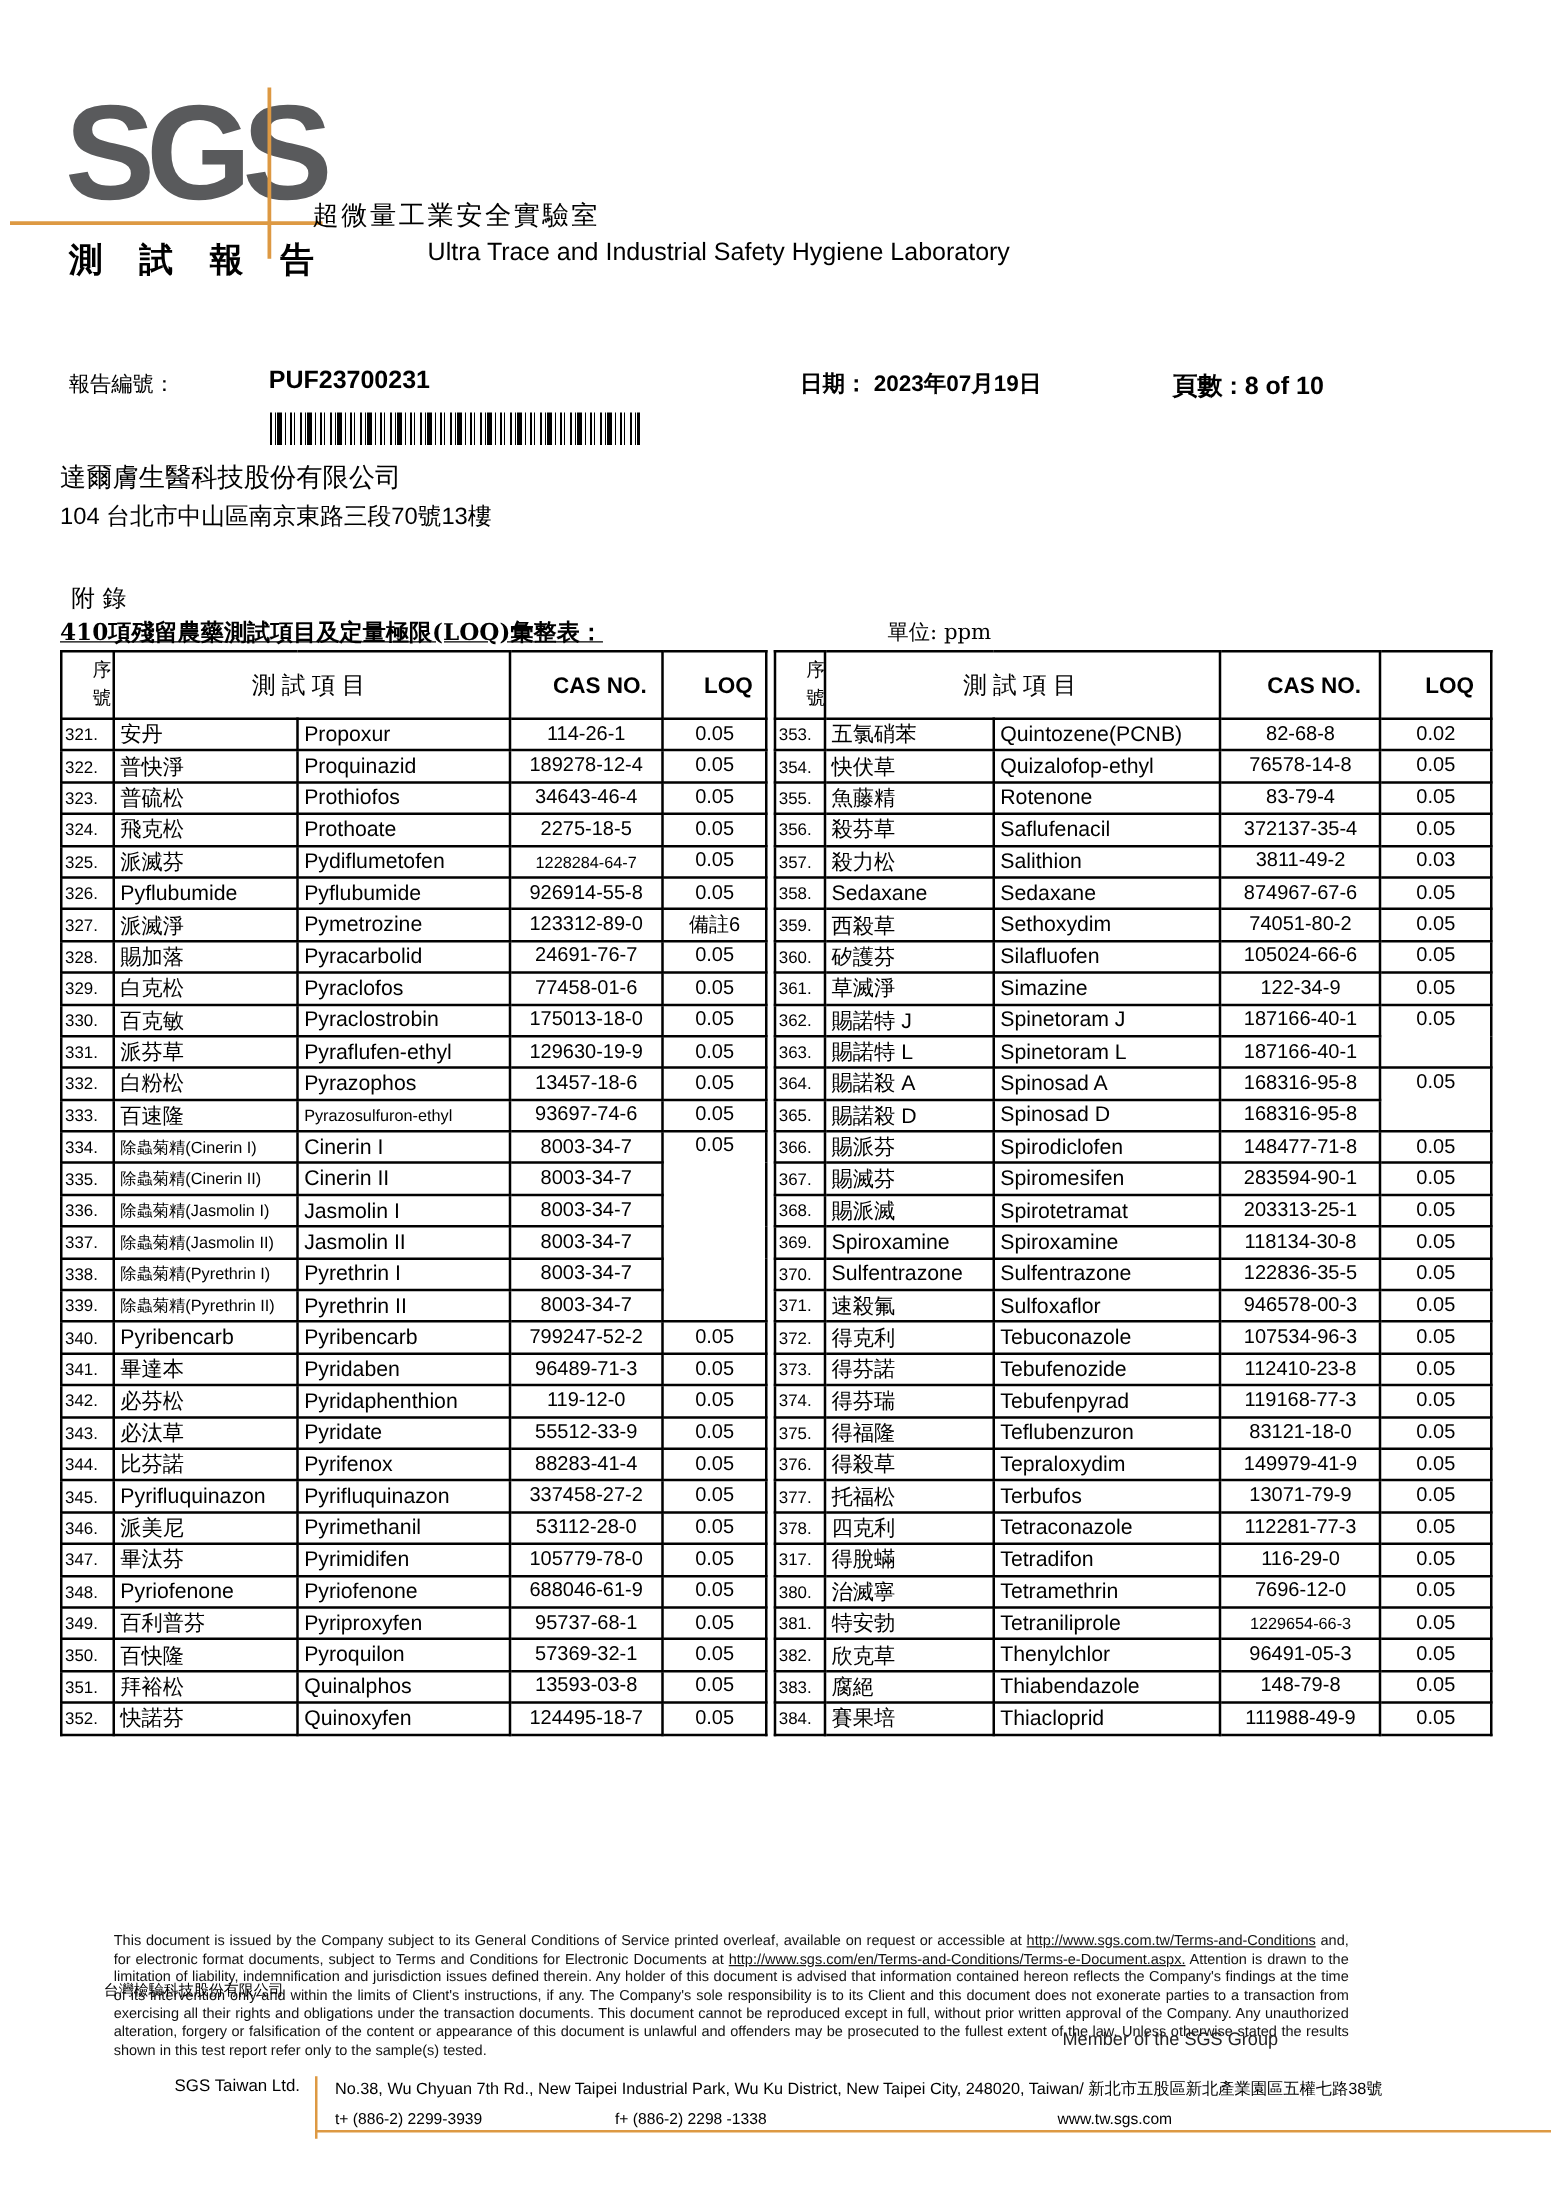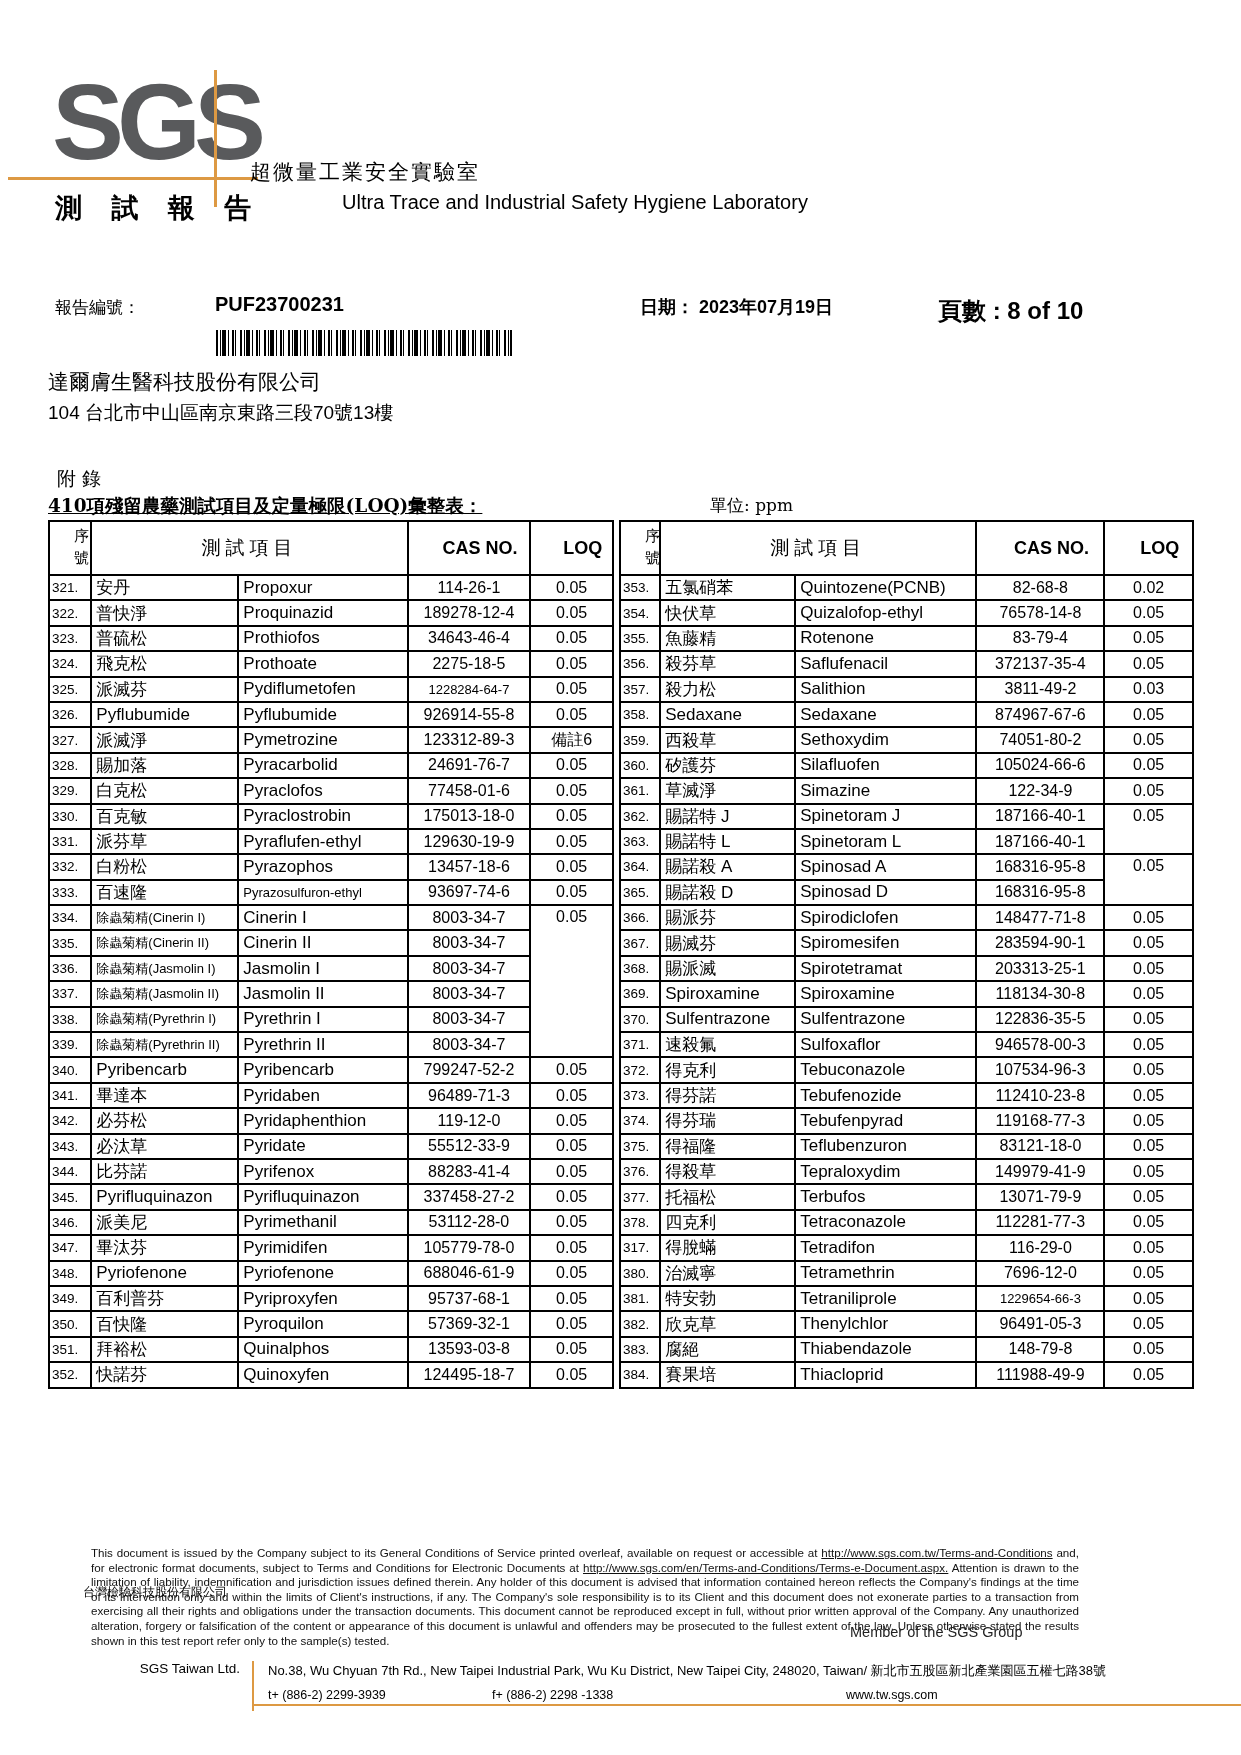--- a/index.html
+++ b/index.html
@@ -27,21 +27,21 @@
   .report-no-label { position:absolute; left:55px;  top:296px; font-size:17px; }
   .report-no       { position:absolute; left:215px; top:293px; font-size:20px; font-weight:bold; }
   .barcode {
     position:absolute; left:216px; top:330px; width:296px; height:26px;
     background:repeating-linear-gradient(90deg,
       #000 0px,#000 2px,#fff 2px,#fff 4px,#000 4px,#000 5px,#fff 5px,#fff 6px,
       #000 6px,#000 10px,#fff 10px,#fff 12px,#000 12px,#000 13px,#fff 13px,#fff 16px,
       #000 16px,#000 18px,#fff 18px,#fff 19px,#000 19px,#000 20px,#fff 20px,#fff 24px);
   }
   .date-line { position:absolute; left:640px; top:295px; font-size:18px; font-weight:bold; }
-  .page-line { position:absolute; left:938px; top:295px; font-size:24px; font-weight:bold; }
+  .page-line { position:absolute; left:938px; top:295px; font-size:20px; font-weight:bold; }
   .date-line span, .page-line span { font-weight:bold; }
 
   .company-name    { position:absolute; left:48px; top:368px; font-size:21px; font-weight:normal; }
   .company-address { position:absolute; left:48px; top:400px; font-size:19px; }
 
   
   .appendix-label { position:absolute; left:57px; top:466px; font-size:19px; }
   .table-title    { position:absolute; left:48px; top:493px; font-size:18.5px; font-weight:bold; text-decoration:underline; }
   .unit-label     { position:absolute; left:710px; top:494px; font-size:17px; }
 
@@ -164,21 +164,21 @@
             <td class="c-seq">326.</td>
             <td class="c-zh">Pyflubumide</td>
             <td class="c-en">Pyflubumide</td>
             <td class="c-cas">926914-55-8</td>
             <td class="c-loq">0.05</td>
           </tr>
           <tr>
             <td class="c-seq">327.</td>
             <td class="c-zh">派滅淨</td>
             <td class="c-en">Pymetrozine</td>
-            <td class="c-cas">123312-89-3</td>
+            <td class="c-cas">123312-89-0</td>
             <td class="c-loq">備註6</td>
           </tr>
           <tr>
             <td class="c-seq">328.</td>
             <td class="c-zh">賜加落</td>
             <td class="c-en">Pyracarbolid</td>
             <td class="c-cas">24691-76-7</td>
             <td class="c-loq">0.05</td>
           </tr>
           <tr>

